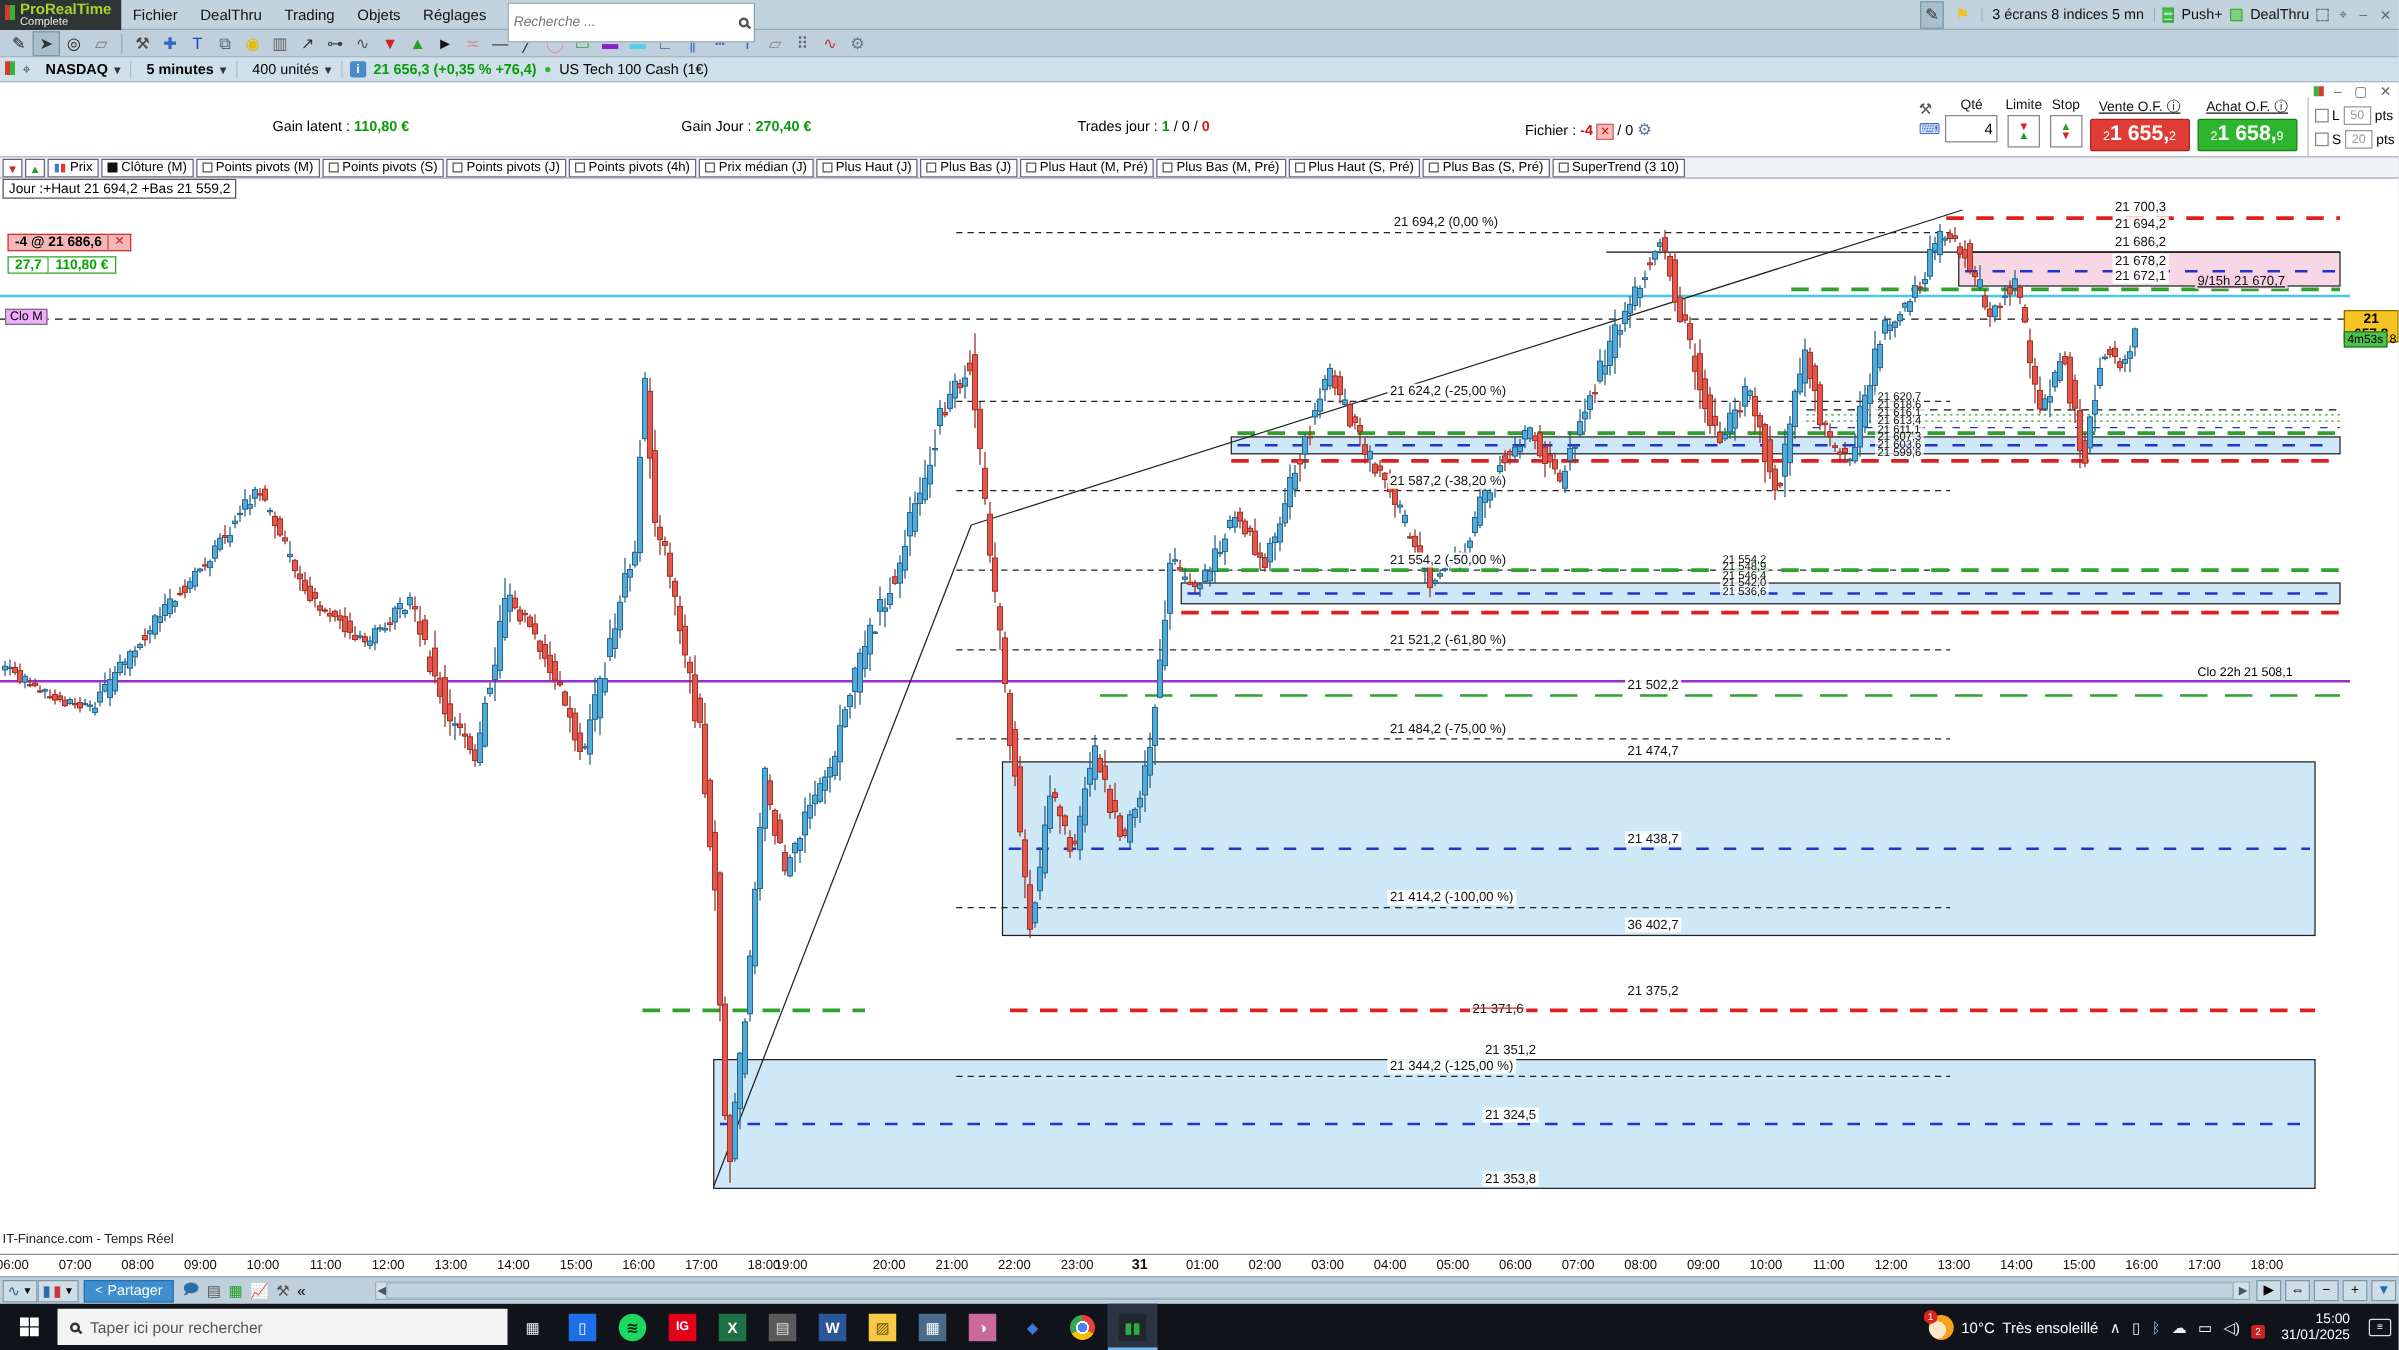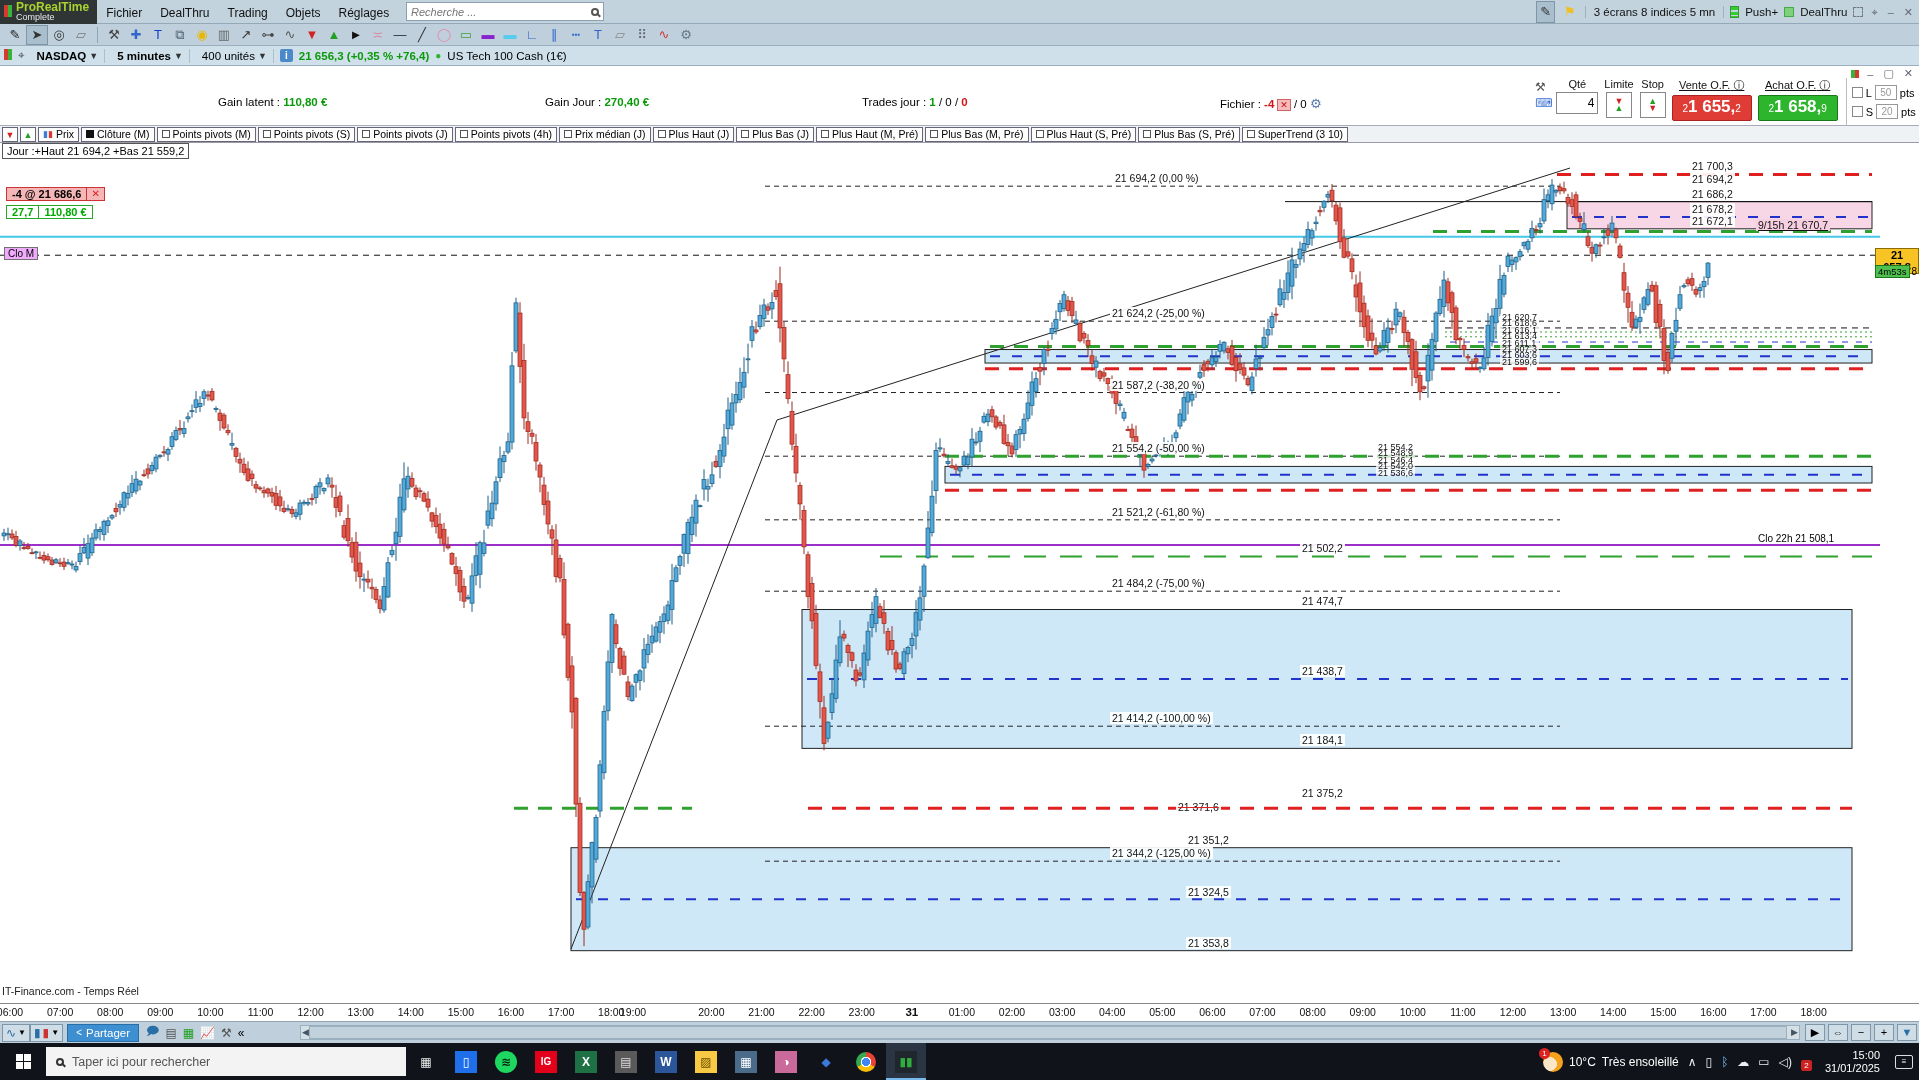--- a/index.html
+++ b/index.html
@@ -10,21 +10,21 @@
   
   #menubar { height:24px; background:#c2d3de; border-bottom:1px solid #93a9b8;
     display:flex; align-items:center; position:relative; }
   #logo { height:24px; background:#2f3435; color:#fff; display:flex; align-items:center;
     padding:0 8px 0 4px; gap:4px; }
   #logo .candle-pair span { display:inline-block; width:4px; height:12px; }
   #logo-title { color:#a8d22f; font-weight:bold; font-size:12px; line-height:11px; }
   #logo-sub { color:#e8e8e8; font-size:9px; line-height:9px; }
   .menu-item { font-size:12px; color:#111; padding:4px 9px; cursor:default; }
   #link-icon { color:#556; font-size:13px; margin:0 6px 0 2px; }
-  #search-wrap { position:absolute; left:406px; top:2px; width:198px; height:19px;
+  #search-wrap { position:absolute; left:406px; top:2px; width:198px; height:32px;
     background:#fff; border:1px solid #8aa0b0; display:flex; align-items:center; padding:0 4px; }
   #search-input { border:none; outline:none; flex:1; font-size:11px; font-style:italic; color:#888;
     font-family:inherit; background:transparent; }
   .mag { width:8px; height:8px; border:2px solid #555; border-radius:50%; position:relative; flex:none; }
   .mag::after { content:""; position:absolute; width:5px; height:2px; background:#555;
     transform:rotate(45deg); right:-4px; bottom:-2px; }
   #mb-right { position:absolute; right:4px; top:0; height:24px; display:flex; align-items:center; gap:6px; }
   .mb-btn { font-size:13px; line-height:20px; padding:0 3px; color:#333; }
   #mb-chart-btn { background:#a9bfcd; border:1px solid #7e97a8; }
   #flag-icon { color:#f0c020; }
@@ -1298,21 +1298,21 @@
         <div class="ov-lab" style="left: 1110px; top: 704px;">21 344,2 (-125,00 %)</div>
         <div class="ov-lab" style="left: 1690px; top: 17px;">21 700,3</div>
         <div class="ov-lab" style="left: 1690px; top: 30px;">21 694,2</div>
         <div class="ov-lab" style="left: 1690px; top: 45px;">21 686,2</div>
         <div class="ov-lab" style="left: 1690px; top: 60px;">21 678,2</div>
         <div class="ov-lab" style="left: 1690px; top: 72px;">21 672,1</div>
         <div class="ov-lab ov-note" style="left: 1756px; top: 76px;">9/15h 21 670,7</div>
         <div class="ov-lab" style="left: 1300px; top: 399px;">21 502,2</div>
         <div class="ov-lab" style="left: 1300px; top: 452px;">21 474,7</div>
         <div class="ov-lab" style="left: 1300px; top: 522px;">21 438,7</div>
-        <div class="ov-lab" style="left: 1300px; top: 591px;">21 184,1</div>
+        <div class="ov-lab" style="left: 1300px; top: 591px;">36 402,7</div>
         <div class="ov-lab" style="left: 1300px; top: 644px;">21 375,2</div>
         <div class="ov-lab ov-struck" style="left: 1176px; top: 658px;">21 371,6</div>
         <div class="ov-lab" style="left: 1186px; top: 691px;">21 351,2</div>
         <div class="ov-lab" style="left: 1186px; top: 743px;">21 324,5</div>
         <div class="ov-lab" style="left: 1186px; top: 794px;">21 353,8</div>
         <div class="ov-lab ov-stack" style="left: 1500px; top: 171px;">
           <div>21 620,7</div>
           <div>21 618,6</div>
           <div>21 616,1</div>
           <div>21 613,4</div>

